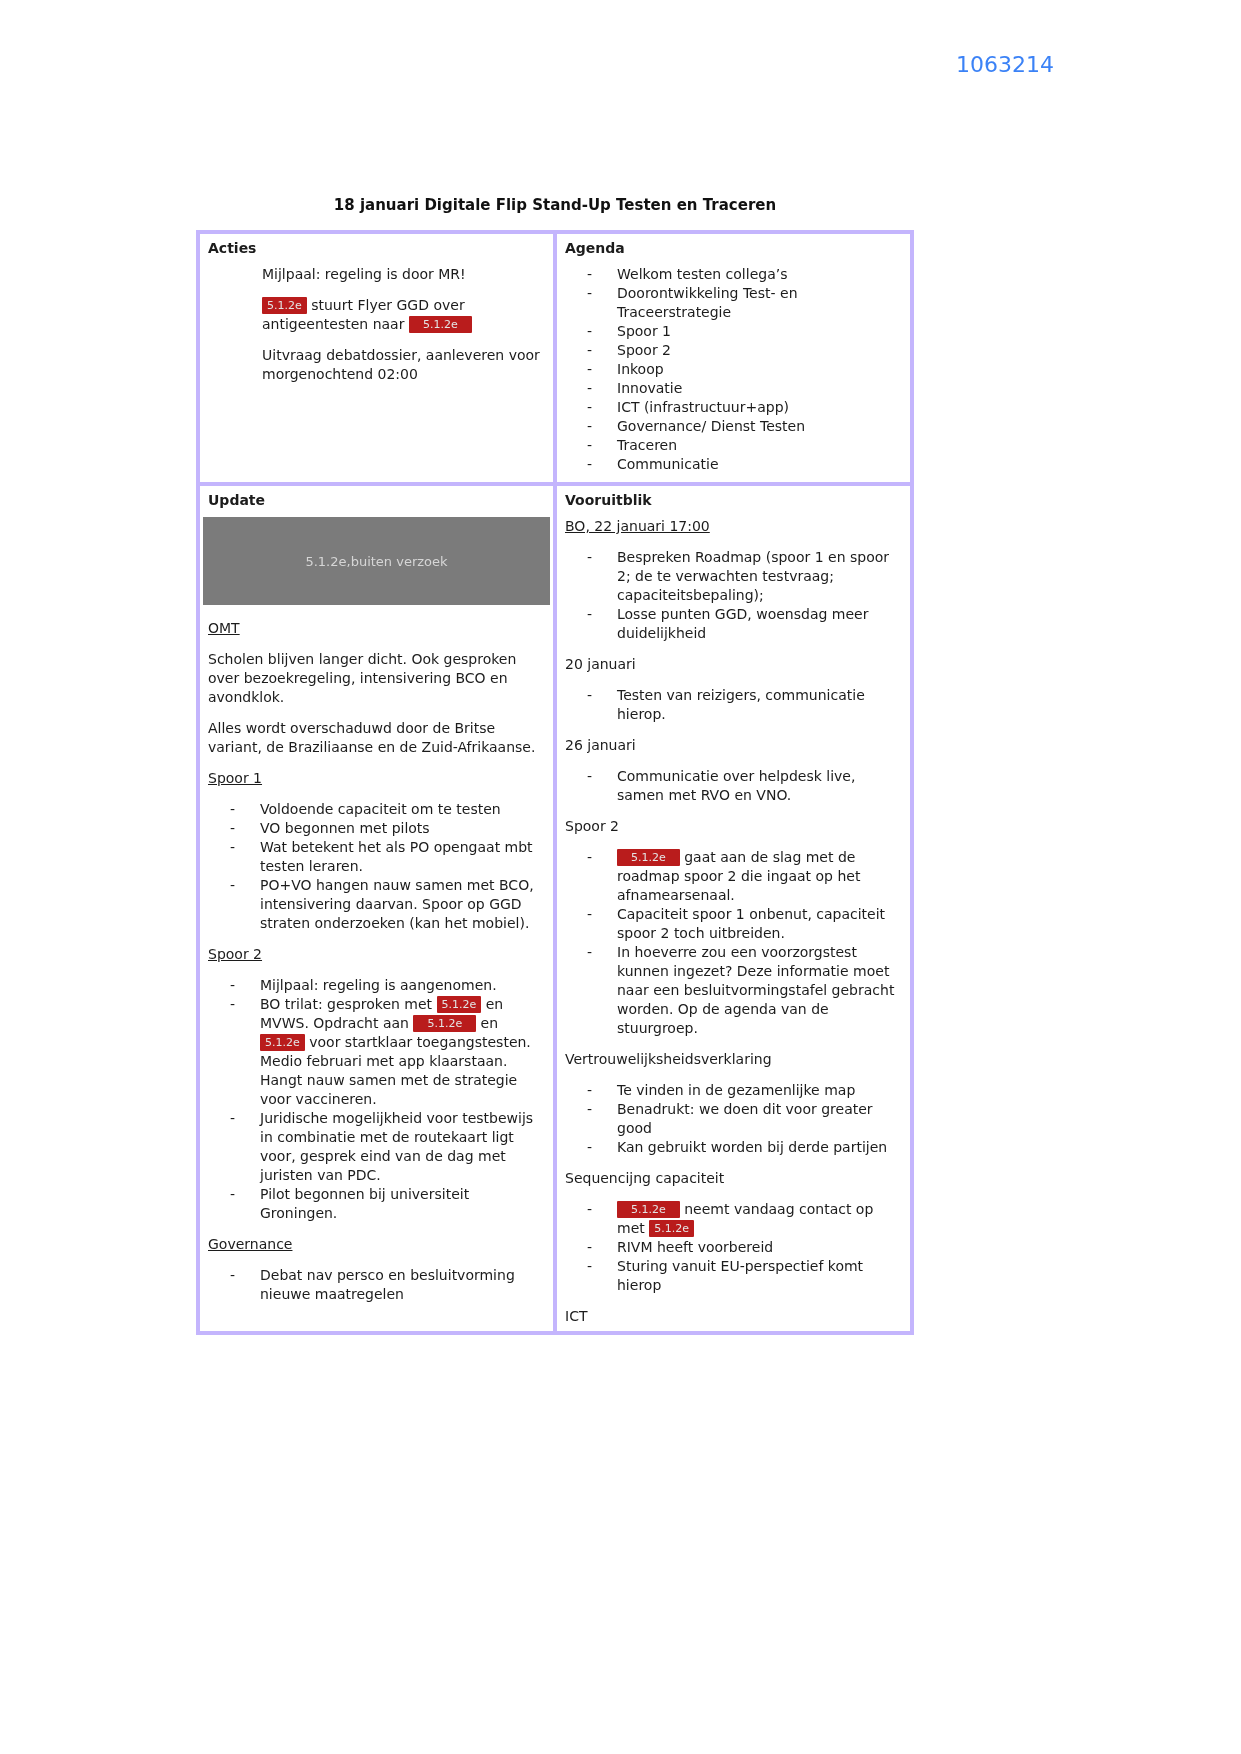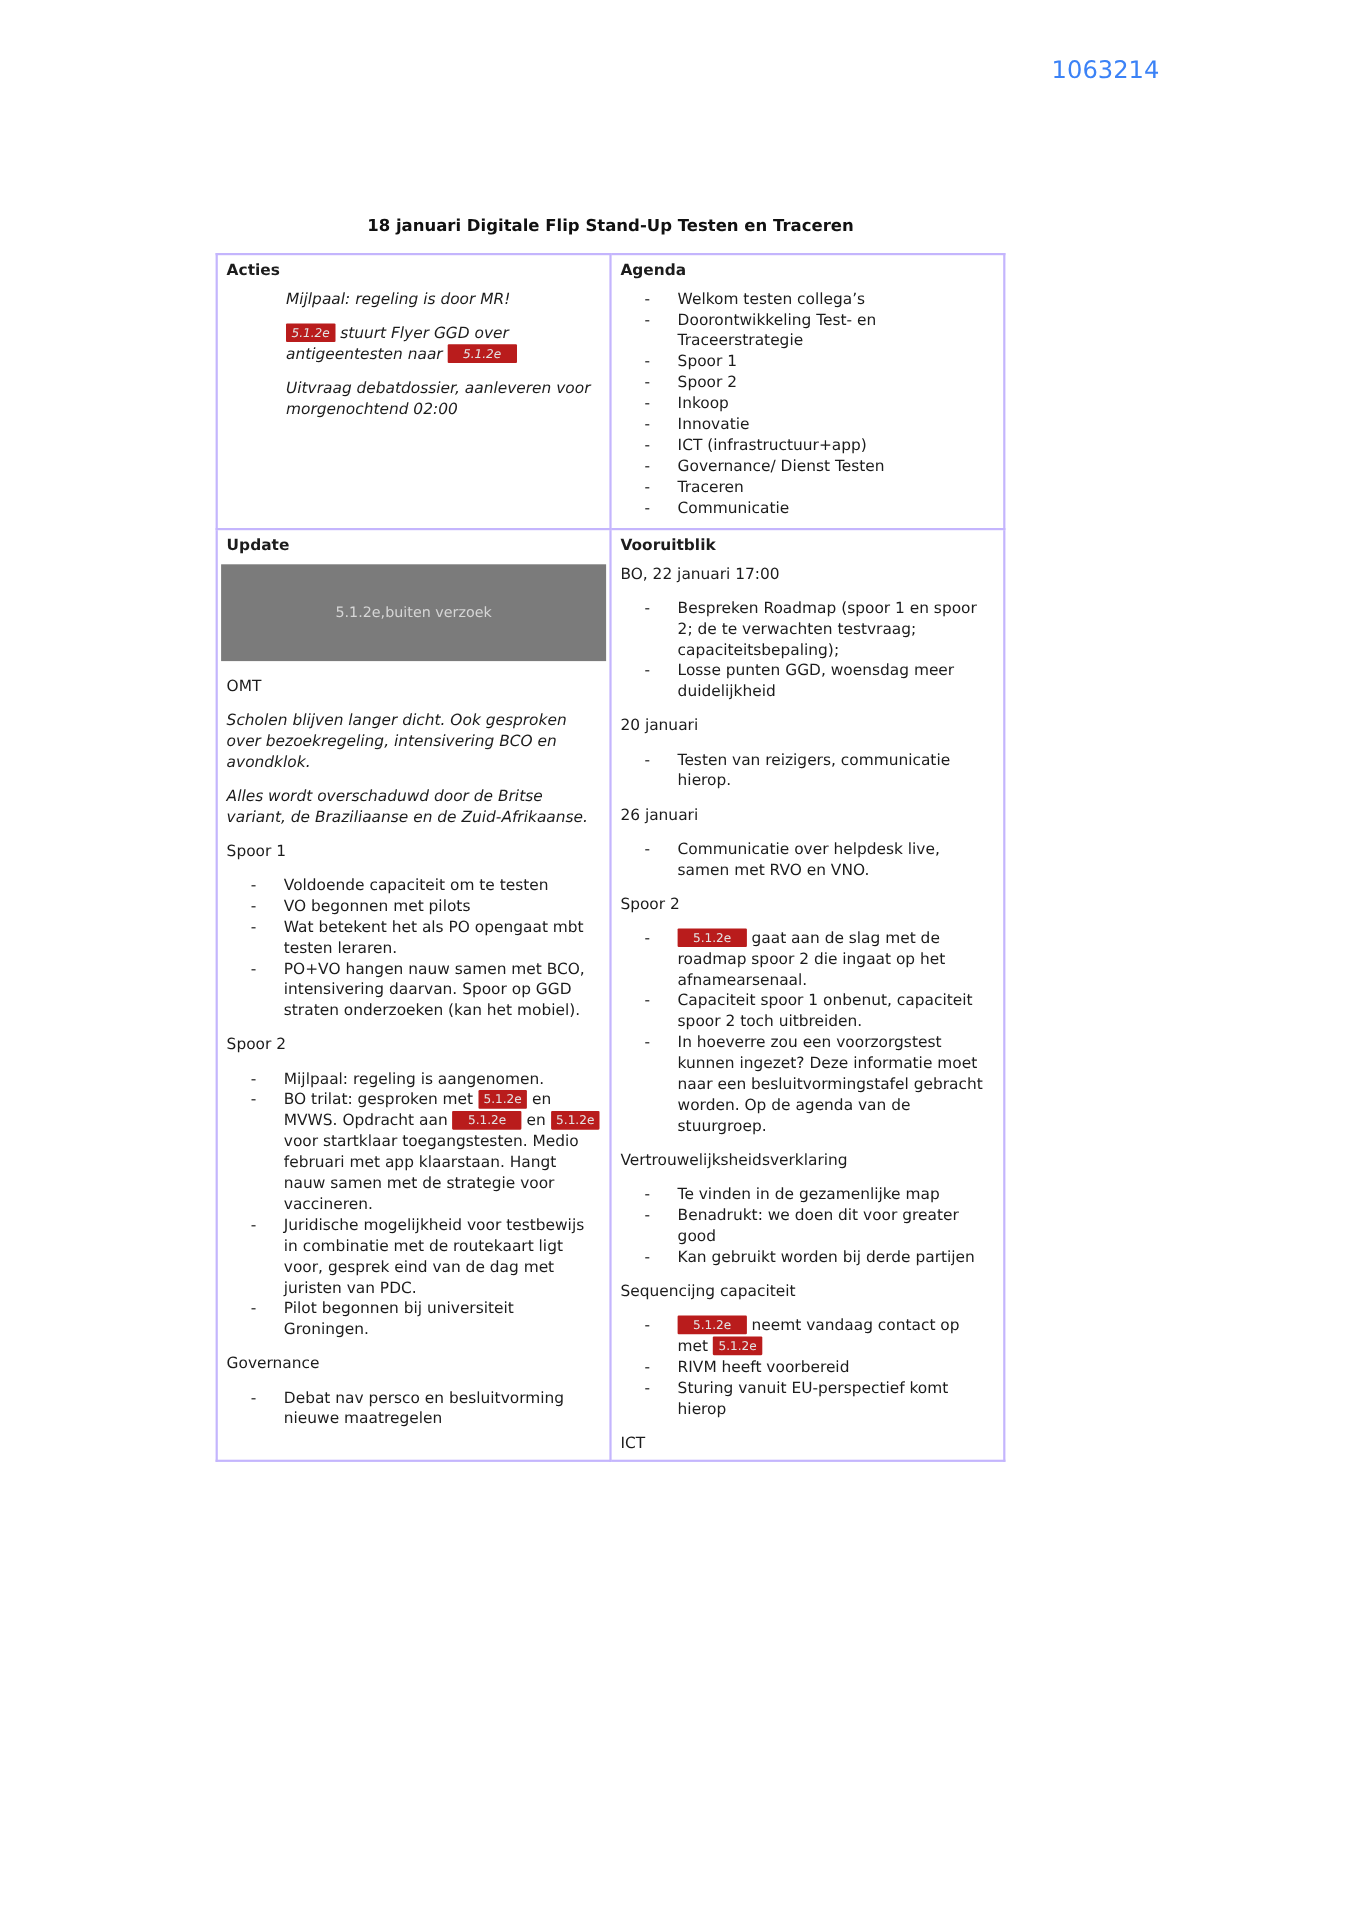--- a/index.html
+++ b/index.html
@@ -13,30 +13,30 @@
     position:absolute;left:956px;top:52px;font-size:22px;line-height:26px;color:#3b82f6;
   }
   .doc-title{
     position:absolute;left:196px;top:195px;width:718px;text-align:center;
     font-weight:bold;font-size:15px;line-height:21px;color:#111;
   }
   table.doc-table{
     position:absolute;left:196px;top:230px;border-collapse:collapse;table-layout:fixed;width:718px;
   }
   table.doc-table td{
-    border:2px solid #c4b5fd;vertical-align:top;padding:5px 8px;background:#fff;
+    border:4px solid #c4b5fd;vertical-align:top;padding:5px 8px;background:#fff;
   }
   tr.row-top td{height:238px;}
   tr.row-bottom td{height:833px;}
   .cell-header{font-weight:bold;font-size:14px;margin:0 0 7px 0;}
   .blk{margin:0 0 12px 0;}
   .blk:last-child{margin-bottom:0;}
   .blk-h{margin:0 0 12px 0;}
-  .blk-h.u{}
-  p.blk-p{margin:0 0 12px 0;font-style:italic;}
+  .blk-h.u{text-decoration:underline;}
+  p.blk-p{margin:0 0 12px 0;}
   .c-acties .cell-content{padding-left:54px;}
   .blk-list{margin:0 0 12px 22px;}
   .li{display:flex;align-items:flex-start;}
   .dash{flex:0 0 30px;}
   .li-text{flex:1 1 auto;}
   .chip{
     display:inline-block;background:#b91c1c;color:#e4e4e4;
     font-size:11px;line-height:13px;padding:2px 5px;border-radius:1px;
     position:relative;top:-1px;white-space:nowrap;
   }

